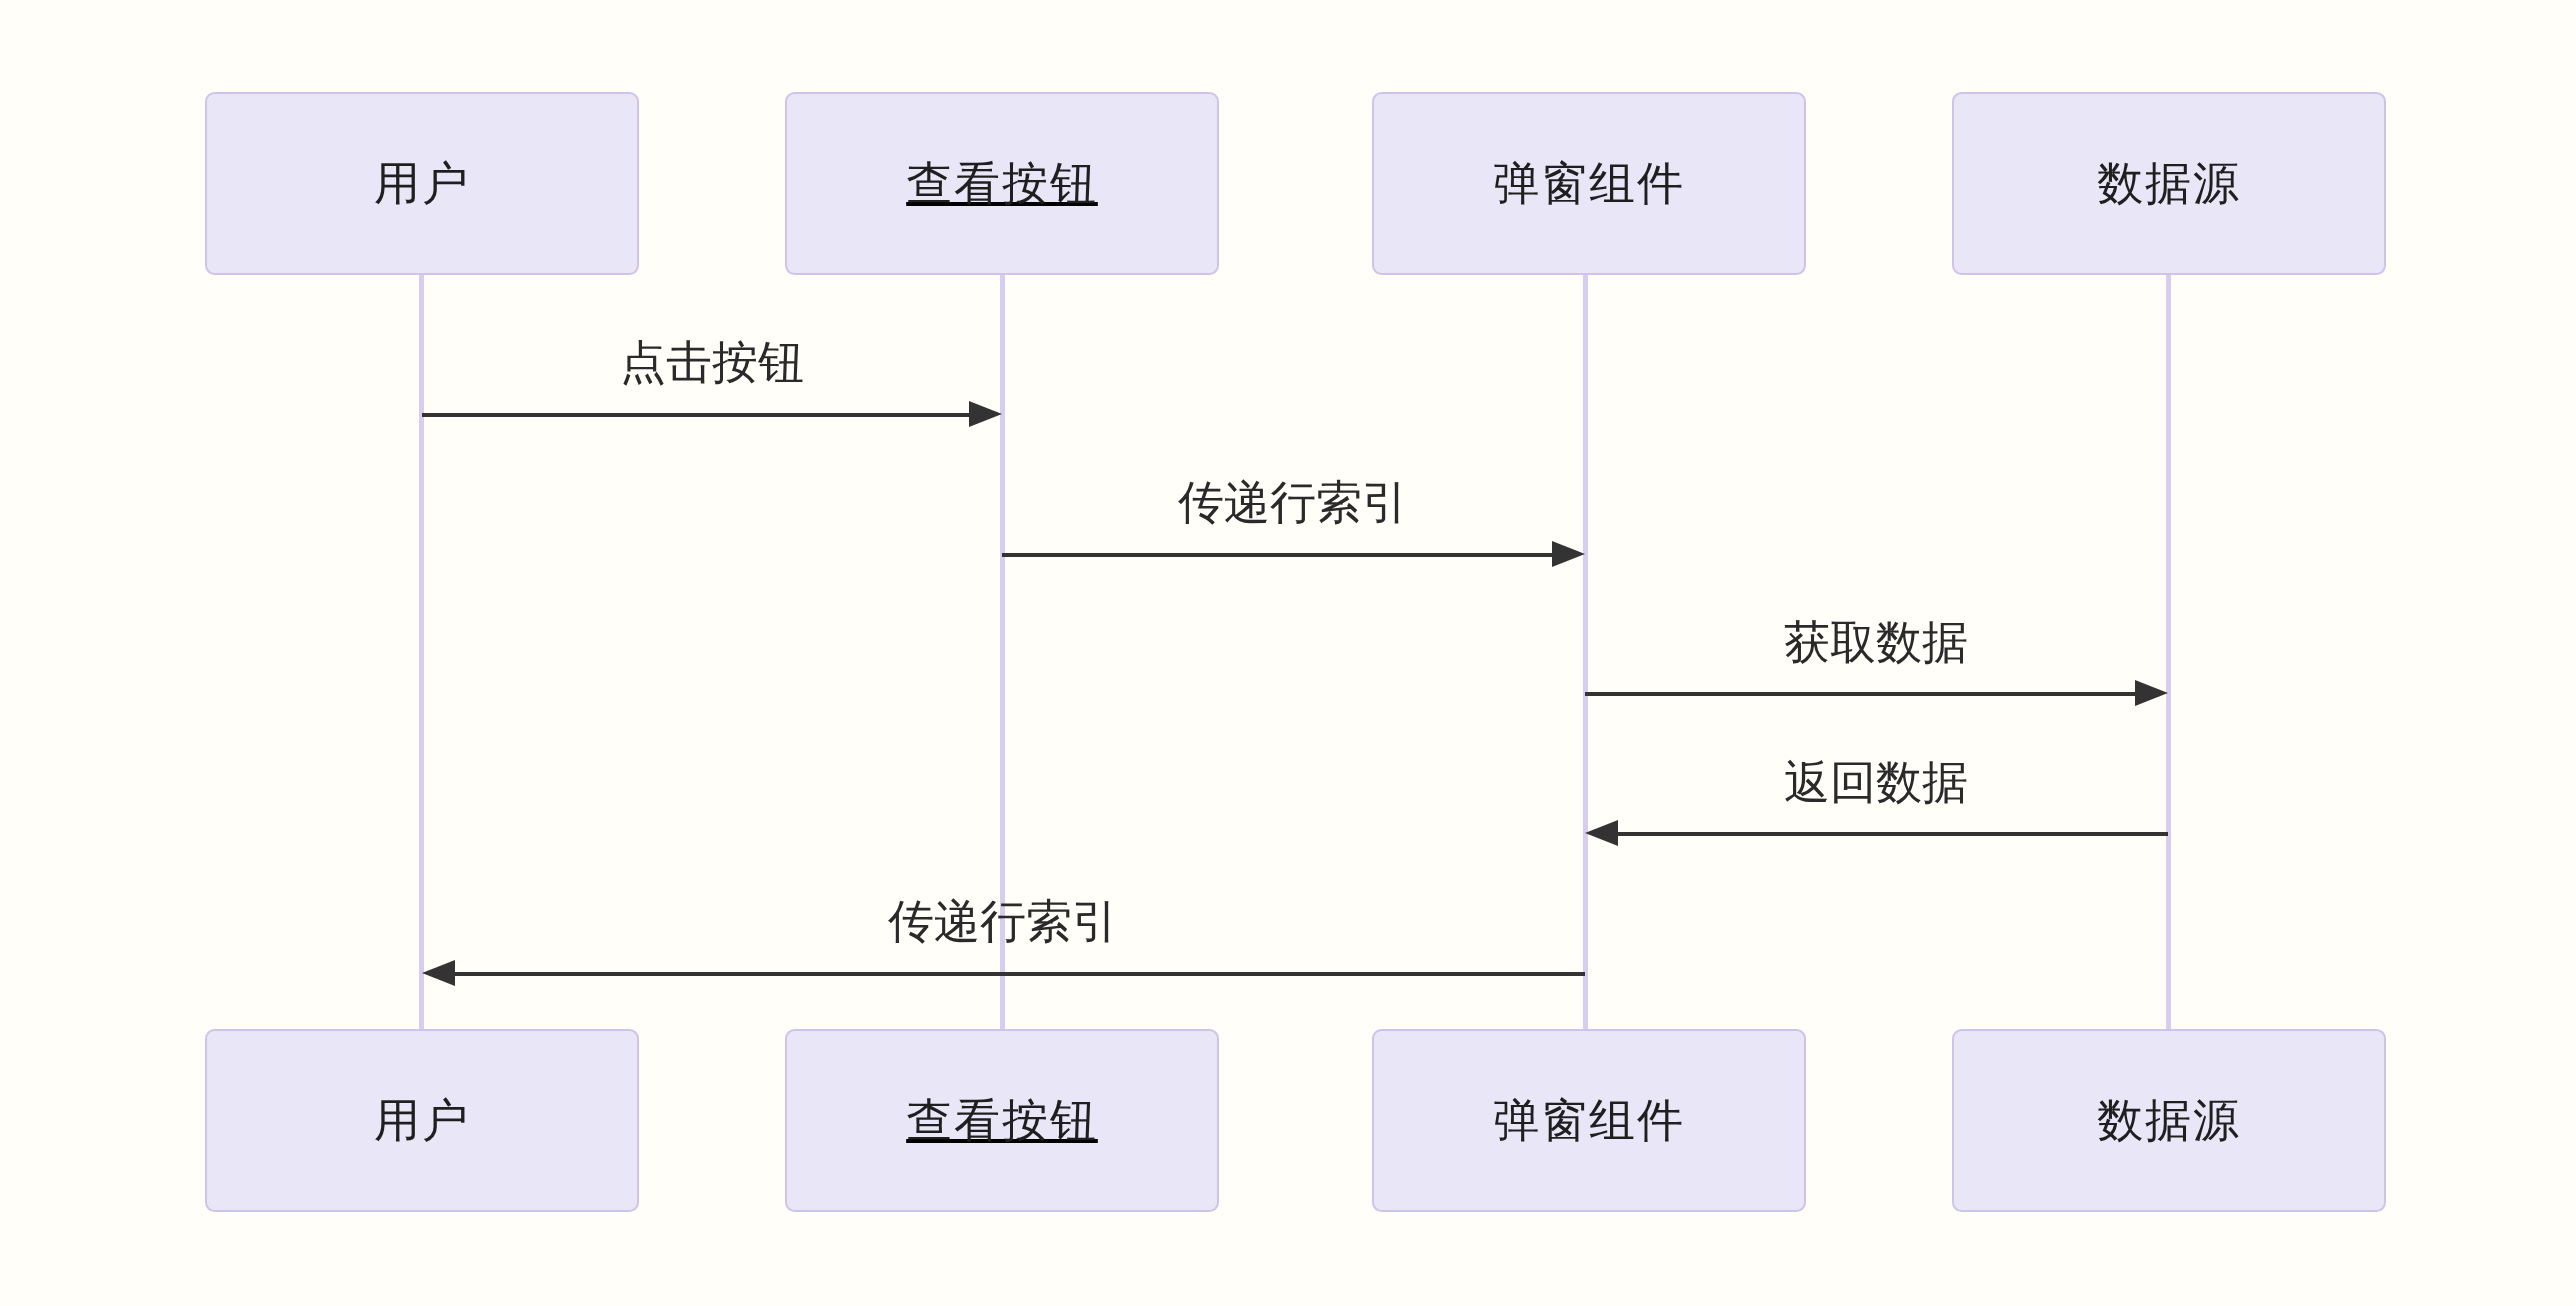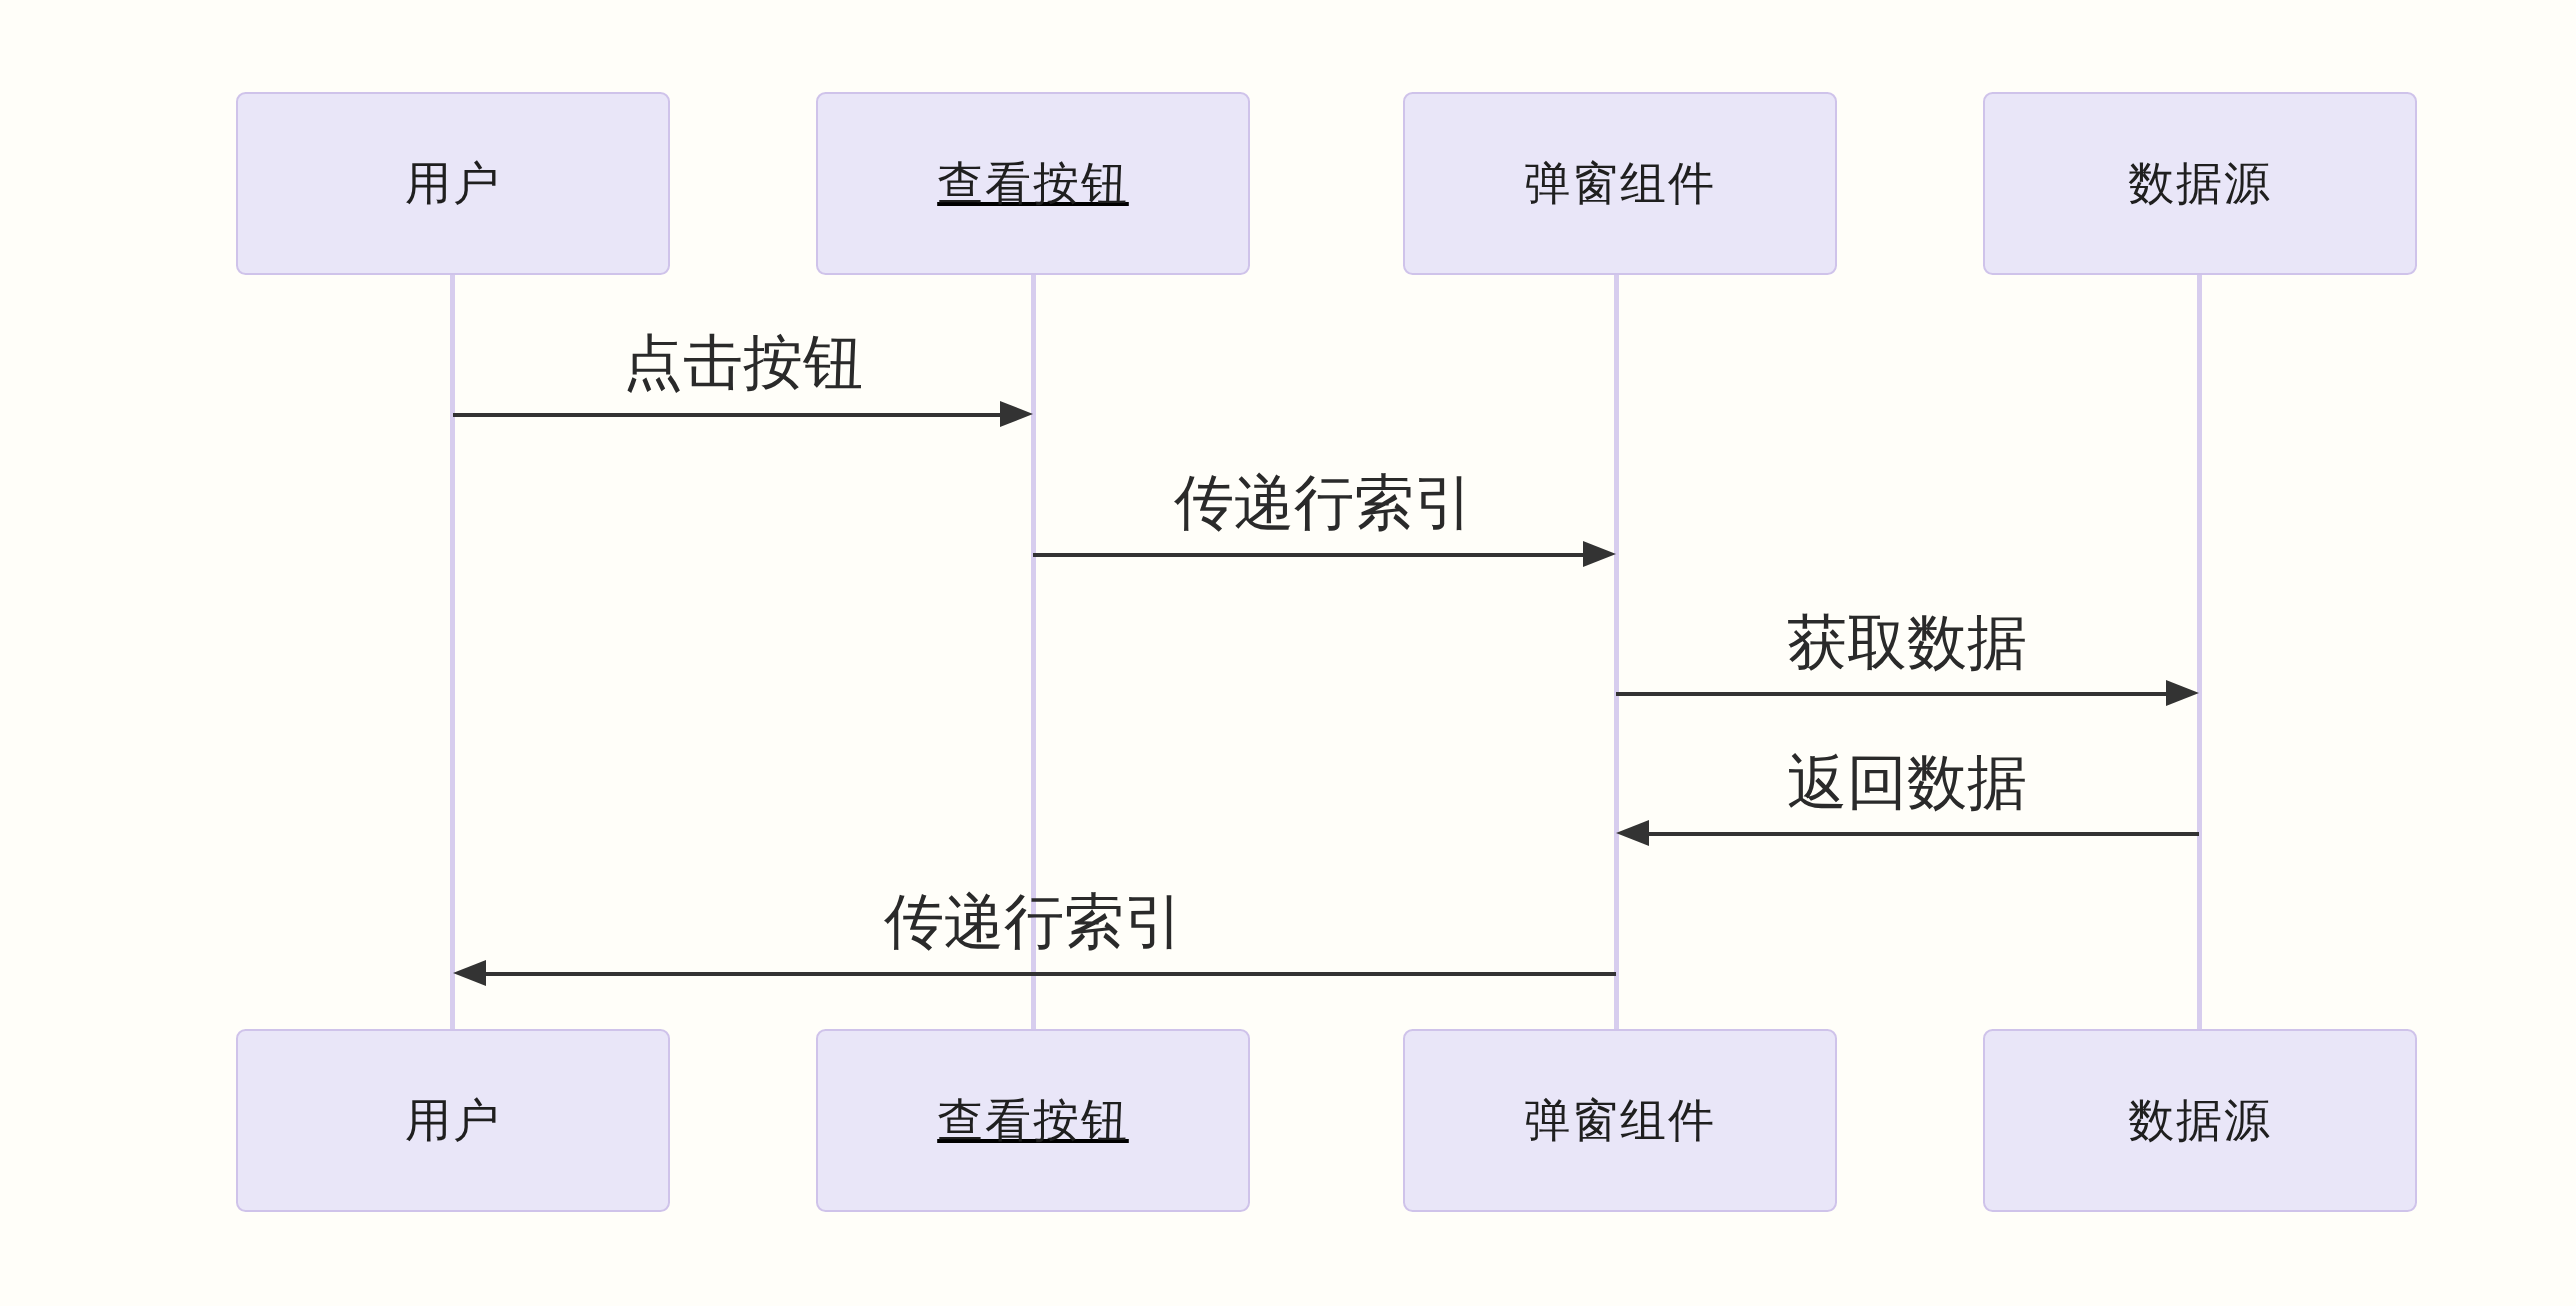--- a/index.html
+++ b/index.html
@@ -9,21 +9,20 @@
     height: 1307px;
     background: #fffef9;
     font-family: "Liberation Sans", "DejaVu Sans", sans-serif;
     overflow: hidden;
   }
   .canvas {
     position: relative;
     width: 2164px;
     height: 1307px;
     background: #fffef9;
-    margin-left: 31px;
   }
   
   .actor {
     position: absolute;
     width: 434px;
     height: 183px;
     background: #e9e6f8;
     border: 2.9px solid #cfc3ea;
     border-radius: 9.6px;
     box-sizing: border-box;
@@ -56,21 +55,21 @@
   }
   .lifeline.ll-1 { left: 419px; }
   .lifeline.ll-2 { left: 1000px; }
   .lifeline.ll-3 { left: 1583px; }
   .lifeline.ll-4 { left: 2166px; }
 
   
   .msg-label {
     position: absolute;
     transform: translate(-50%, -50%);
-    font-size: 60px;
+    font-size: 46px;
     color: #2a2a2a;
     white-space: nowrap;
     z-index: 3;
   }
   .lbl-1 { left: 712px;  top: 363px; }
   .lbl-2 { left: 1293px; top: 503px; }
   .lbl-3 { left: 1876px; top: 643px; }
   .lbl-4 { left: 1876px; top: 783px; }
   .lbl-5 { left: 1003px; top: 922px; }
 

